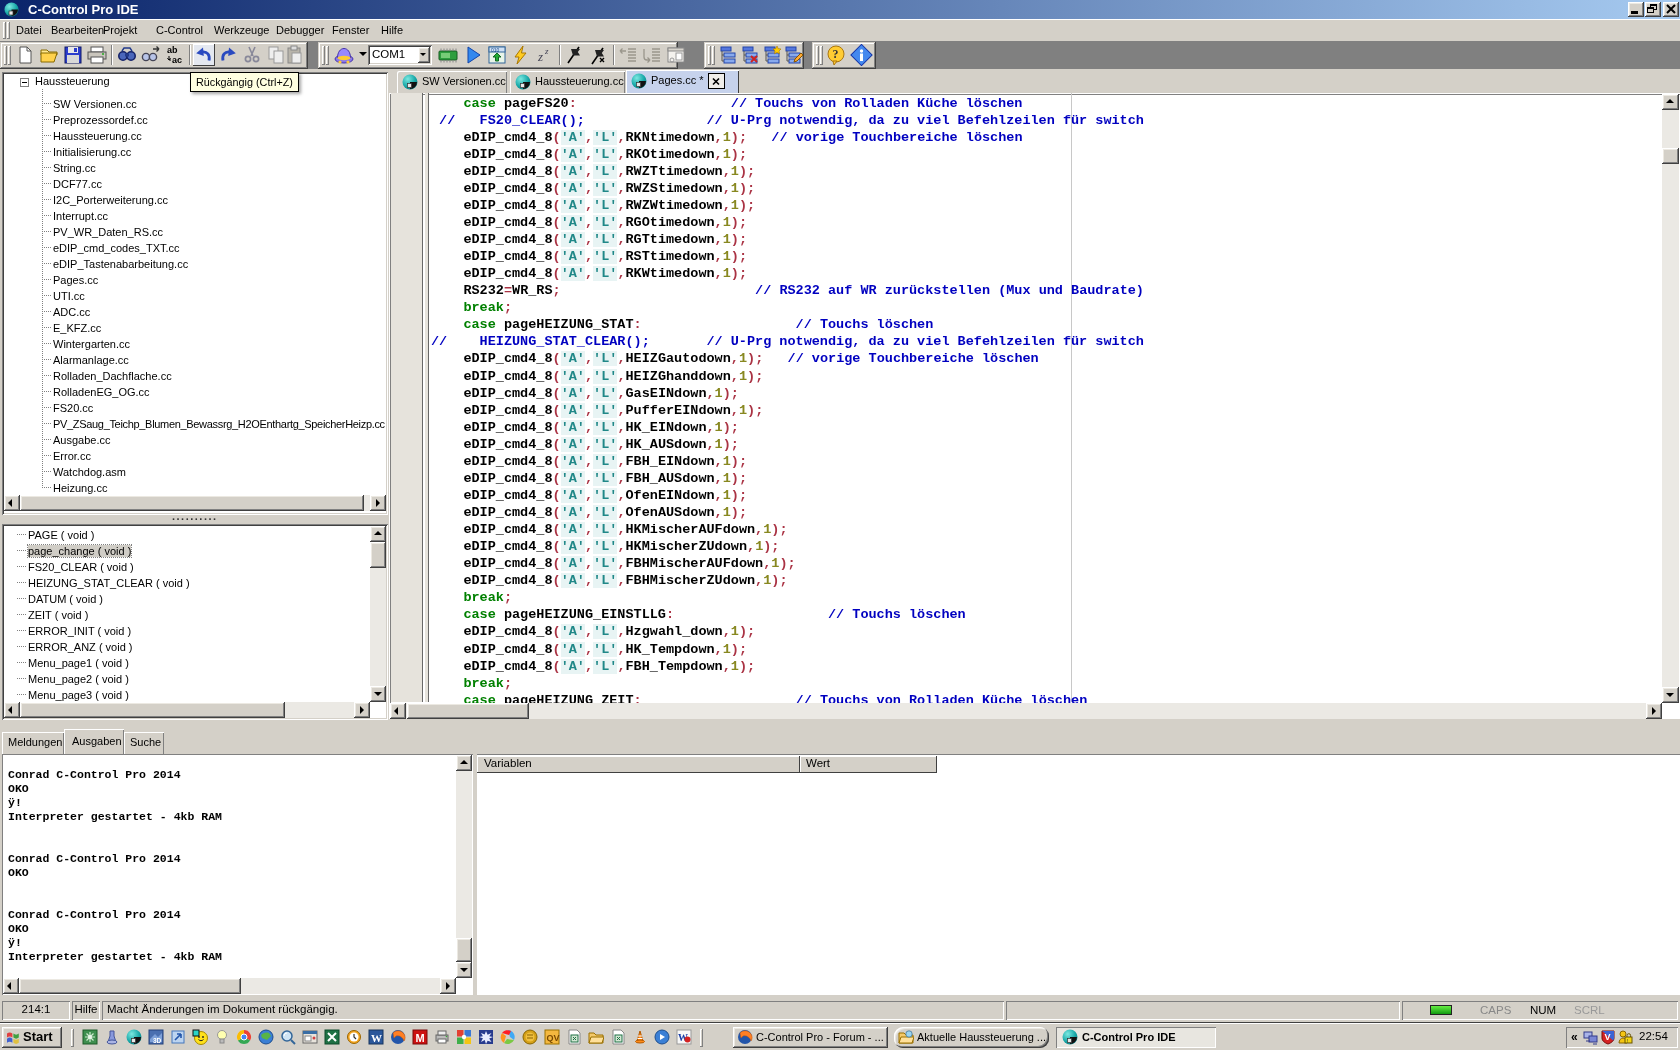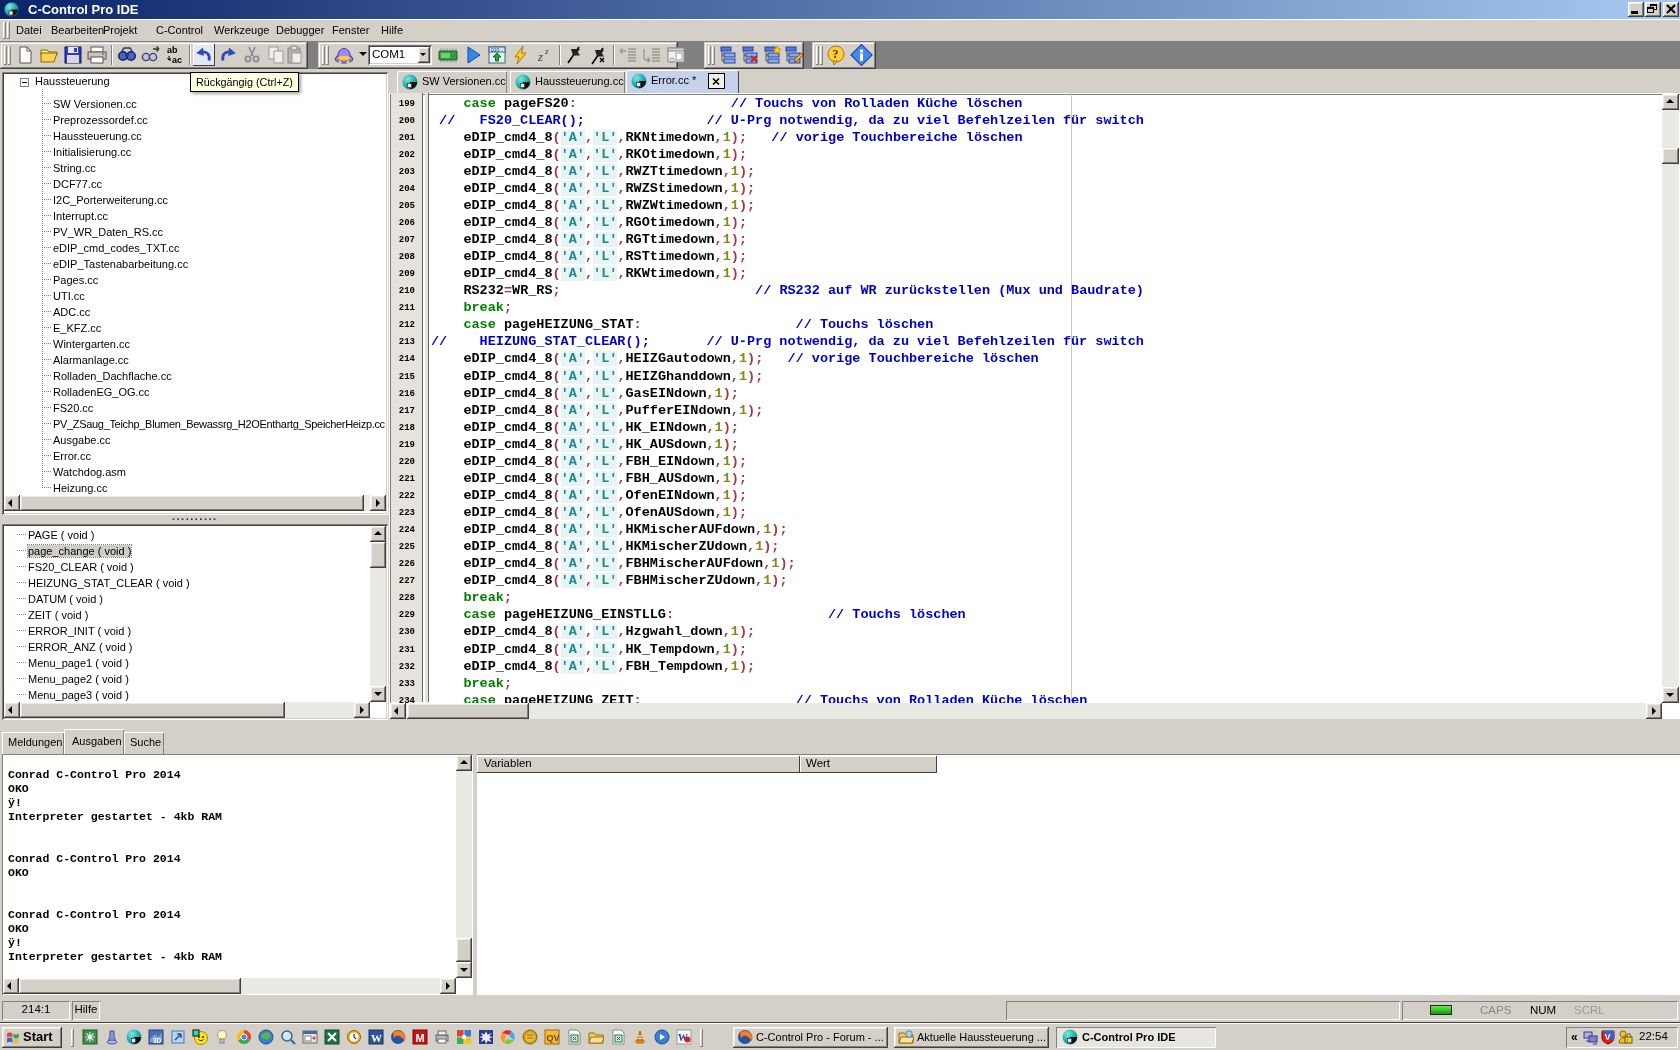--- a/index.html
+++ b/index.html
@@ -359,67 +359,31 @@
             <radialGradient id="bg16" cx="0.35" cy="0.3" r="0.9">
               <stop offset="0" stop-color="#7be8e0"></stop>
               <stop offset="0.55" stop-color="#18a8a8"></stop>
               <stop offset="1" stop-color="#076a70"></stop>
             </radialGradient>
           </defs>
           <circle cx="8.0" cy="8.0" r="7.5" fill="url(#bg16)"></circle>
           <path d="M8.0 8.0L15 8.0A7.0 7.0 0 0 1 8.0 15Z" fill="#111"></path>
           <rect x="5.5" y="9.5" width="4" height="4" fill="#e8e8e8" stroke="#333" stroke-width="0.7"></rect>
         </svg></div>
-      <div class="abs" style="left:25px;top:4px;font-size:11px;white-space:nowrap;">Error.cc *</div>
+      <div class="abs" style="left:25px;top:4px;font-size:11px;white-space:nowrap;">Pages.cc *</div>
     <div class="abs" style="left:82px;top:3px;width:17px;height:16px;background:#f0eeea;border:1.5px solid #000;"><svg width="14" height="13" viewBox="0 0 14 13">
           <path d="M4 3.5l6 6M10 3.5l-6 6" stroke="#000" stroke-width="1.6"></path>
         </svg></div>
   </div>
 </div>
 
 <div class="abs" style="left:389px;top:93px;width:1291px;height:626px;background:#fff;box-shadow:inset 1px 1px #fff, inset 2px 2px #808080;">
 
   <div class="abs" style="left:2px;top:0;width:32px;height:609px;background:#e6e3dc;border-right:1px solid #686868;"></div>
   <div class="abs" style="left:36px;top:0;width:4px;height:609px;background:#e6e3dc;border-right:1px solid #686868;"></div>
-  <pre class="abs" style="left:2px;top:2.5px;width:24px;text-align:right;font-size:9px;font-weight:bold;line-height:17.07px;">199
-200
-201
-202
-203
-204
-205
-206
-207
-208
-209
-210
-211
-212
-213
-214
-215
-216
-217
-218
-219
-220
-221
-222
-223
-224
-225
-226
-227
-228
-229
-230
-231
-232
-233
-234</pre>
 
   <div class="abs" style="left:682px;top:0;width:1px;height:609px;background:#c8c8c8;"></div>
 
   <pre class="abs" style="left:42px;top:1.5px;font-size:13.5px;font-weight:bold;line-height:17.07px;">    <span style="color:#008000;">case</span> pageFS20<span style="color:#aa3344;">:</span>                   <span style="color:#0000c0;">// Touchs von Rolladen Küche löschen</span>
 <span style="color:#0000c0;"> //   FS20_CLEAR();               // U-Prg notwendig, da zu viel Befehlzeilen für switch</span>
     eDIP_cmd4_8<span style="color:#aa3344;">(</span><span style="color:#208888;background:#e8f4f4;">'A'</span><span style="color:#aa3344;">,</span><span style="color:#208888;background:#e8f4f4;">'L'</span><span style="color:#aa3344;">,</span>RKNtimedown<span style="color:#aa3344;">,</span><span style="color:#888820;">1</span><span style="color:#aa3344;">)</span><span style="color:#aa3344;">;</span>   <span style="color:#0000c0;">// vorige Touchbereiche löschen</span>
     eDIP_cmd4_8<span style="color:#aa3344;">(</span><span style="color:#208888;background:#e8f4f4;">'A'</span><span style="color:#aa3344;">,</span><span style="color:#208888;background:#e8f4f4;">'L'</span><span style="color:#aa3344;">,</span>RKOtimedown<span style="color:#aa3344;">,</span><span style="color:#888820;">1</span><span style="color:#aa3344;">)</span><span style="color:#aa3344;">;</span>
     eDIP_cmd4_8<span style="color:#aa3344;">(</span><span style="color:#208888;background:#e8f4f4;">'A'</span><span style="color:#aa3344;">,</span><span style="color:#208888;background:#e8f4f4;">'L'</span><span style="color:#aa3344;">,</span>RWZTtimedown<span style="color:#aa3344;">,</span><span style="color:#888820;">1</span><span style="color:#aa3344;">)</span><span style="color:#aa3344;">;</span>
     eDIP_cmd4_8<span style="color:#aa3344;">(</span><span style="color:#208888;background:#e8f4f4;">'A'</span><span style="color:#aa3344;">,</span><span style="color:#208888;background:#e8f4f4;">'L'</span><span style="color:#aa3344;">,</span>RWZStimedown<span style="color:#aa3344;">,</span><span style="color:#888820;">1</span><span style="color:#aa3344;">)</span><span style="color:#aa3344;">;</span>
     eDIP_cmd4_8<span style="color:#aa3344;">(</span><span style="color:#208888;background:#e8f4f4;">'A'</span><span style="color:#aa3344;">,</span><span style="color:#208888;background:#e8f4f4;">'L'</span><span style="color:#aa3344;">,</span>RWZWtimedown<span style="color:#aa3344;">,</span><span style="color:#888820;">1</span><span style="color:#aa3344;">)</span><span style="color:#aa3344;">;</span>
@@ -522,20 +486,21 @@
 </div>
 
 <div class="abs white" style="left:477px;top:754px;width:1203px;height:241px;border-top:1px solid #808080;">
   <div class="abs r1 face" style="left:0;top:1px;width:323px;height:17px;font-size:11.5px;padding:1px 0 0 7px;">Variablen</div>
   <div class="abs r1 face" style="left:323px;top:1px;width:137px;height:17px;font-size:11.5px;padding:1px 0 0 6px;">Wert</div>
 </div>
 
 <div class="abs" style="left:0;top:997px;width:1680px;height:26px;background:#d4d0c8;padding-top:3px;">
   <div class="abs s1" style="left:2px;top:4px;width:68px;height:19px;font-size:11.5px;text-align:center;padding-top:2px;">214:1</div>
   <div class="abs s1" style="left:72px;top:4px;width:28px;height:19px;font-size:11.5px;text-align:center;padding-top:2px;">Hilfe</div>
+  <div class="abs s1" style="left:102px;top:4px;width:902px;height:19px;font-size:11.5px;padding:2px 0 0 5px;">Macht Änderungen im Dokument rückgängig.</div>
   <div class="abs s1" style="left:1006px;top:4px;width:394px;height:19px;"></div>
   <div class="abs s1" style="left:1402px;top:4px;width:276px;height:19px;font-size:11.5px;">
     <div class="abs" style="left:28px;top:4px;width:22px;height:10px;background:linear-gradient(#66ee44,#119911);border:1px solid #222;"></div>
     <span class="abs" style="left:78px;top:3px;color:#888;">CAPS</span>
     <span class="abs" style="left:128px;top:3px;color:#000;">NUM</span>
     <span class="abs" style="left:172px;top:3px;color:#999;">SCRL</span>
   </div>
 </div>
 
 <div class="abs" style="left:0;top:1023px;width:1680px;height:27px;background:#d4d0c8;border-top:1px solid #fff;box-shadow:0 -1px #404040;">
@@ -697,21 +662,21 @@
 
   <div class="grip" style="left:700px;top:5px;height:18px;"></div>
 
   <div class="abs r2 face" style="left:733px;top:3px;width:155px;height:21px;">
     <div class="abs" style="left:4px;top:2px;"><svg width="16" height="16" viewBox="0 0 16 16">
           <circle cx="8" cy="8" r="7" fill="#2255aa"></circle>
           <path d="M3 4c3-3 8-3 11 1 1.5 2 1.5 5 0 7-1-4-5-6-8-5L4 9z" fill="#ff7f24" stroke="#c2590e" stroke-width="0.5"></path>
         </svg></div>
     <div class="abs" style="left:23px;top:4px;font-size:11px;white-space:nowrap;">C-Control Pro - Forum - ...</div>
   </div>
-  <div class="abs r2 face" style="left:894px;top:3px;width:155px;height:21px;">
+  <div class="abs r2 face" style="left:894px;top:3px;width:155px;height:21px;border-radius:9px;">
     <div class="abs" style="left:4px;top:2px;"><svg width="16" height="16" viewBox="0 0 16 16">
           <path d="M1 4h5l2 2h7v8H1z" fill="#f4c96a" stroke="#9a7000"></path>
           <path d="M1 14l2-6h13l-2 6z" fill="#ffe09a" stroke="#9a7000"></path>
           <circle cx="11" cy="5" r="3.2" fill="#9ad4f0" stroke="#447799" stroke-width="0.8"></circle>
         </svg></div>
     <div class="abs" style="left:23px;top:4px;font-size:11px;white-space:nowrap;">Aktuelle Haussteuerung ...</div>
   </div>
   <div class="abs s1" style="left:1056px;top:3px;width:160px;height:21px;background:#e8e6e0;">
     <div class="abs" style="left:6px;top:2px;"><svg width="16" height="16" viewBox="0 0 16 16">
           <defs>

